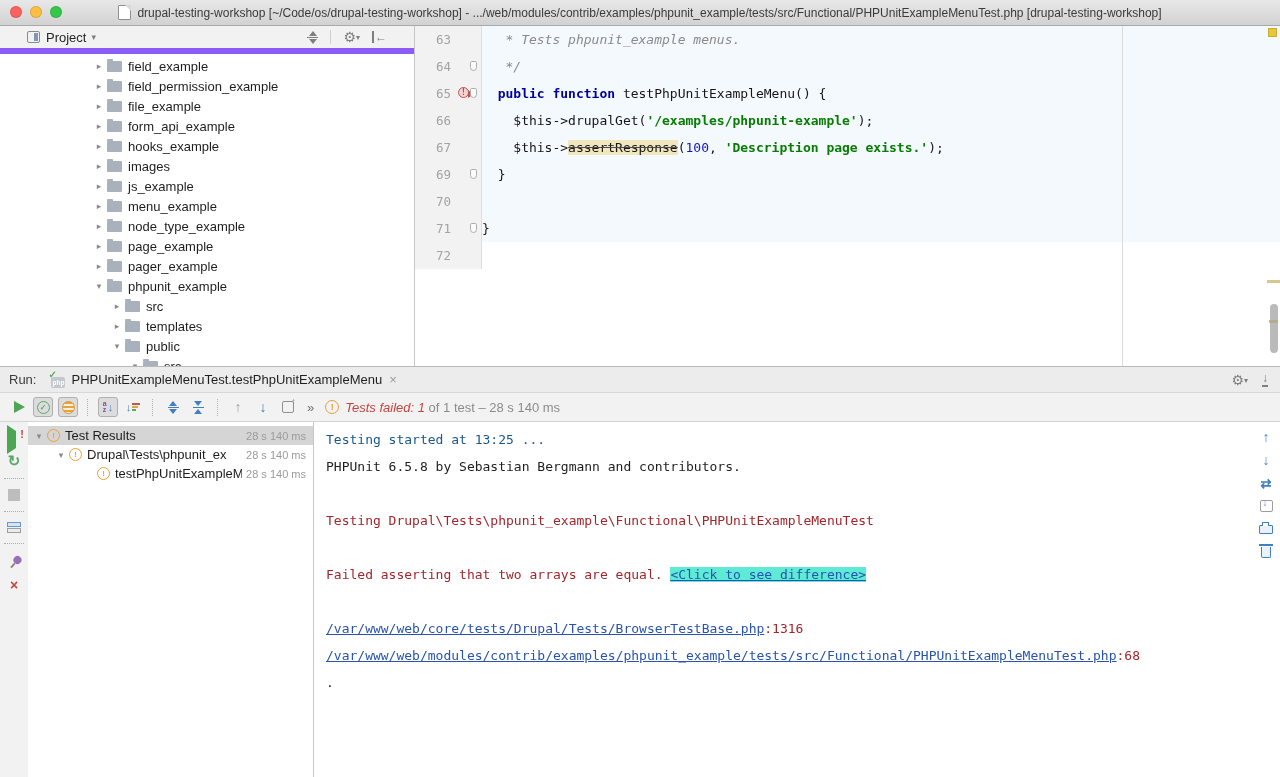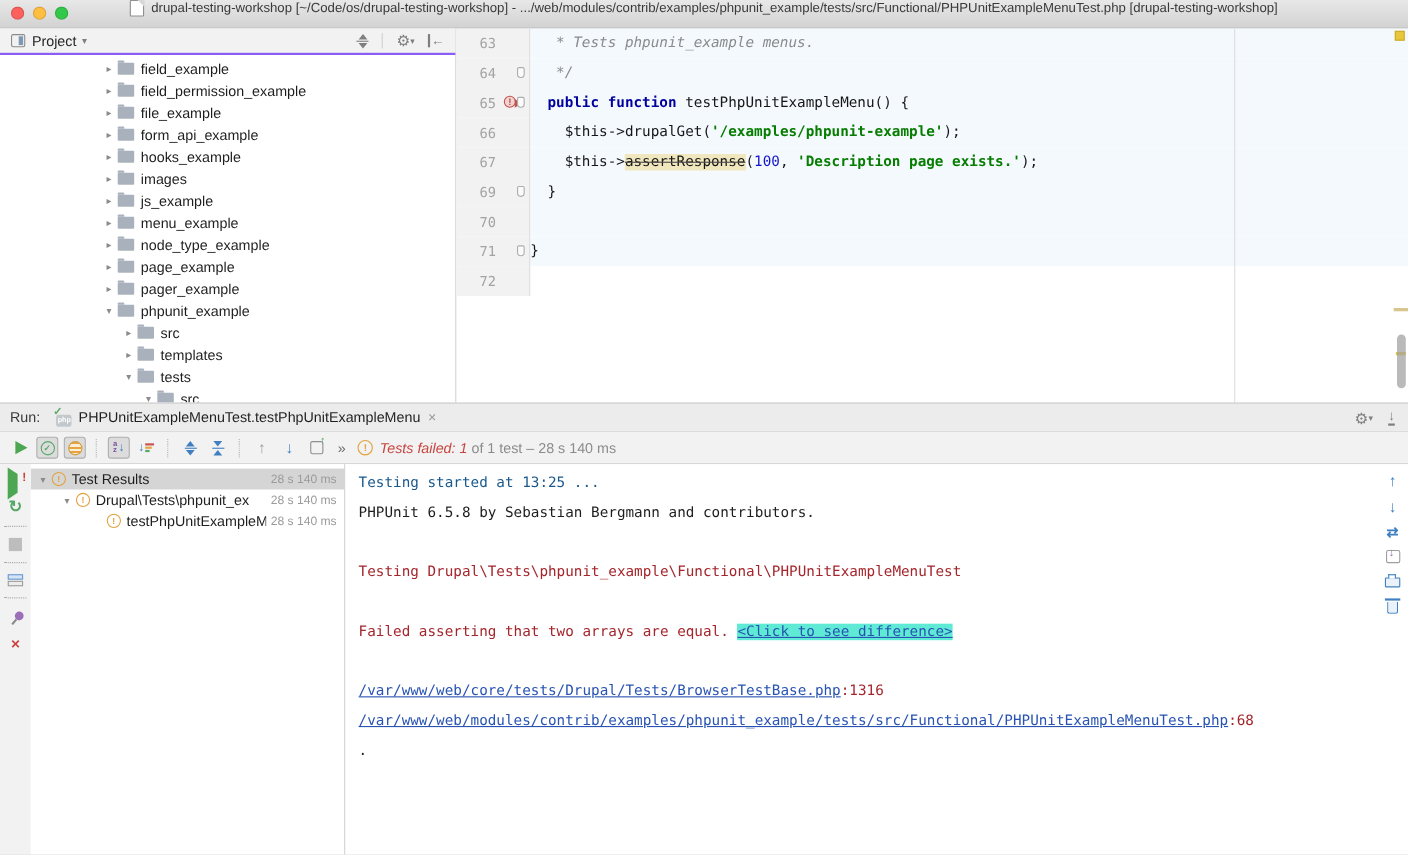--- a/index.html
+++ b/index.html
@@ -2,34 +2,34 @@
 <html><head>
 <meta charset="utf-8">
 <style>
   html,body{margin:0;padding:0;background:#9c9c9c;}
   .screen{position:relative;width:1280px;height:777px;background:#FFF;overflow:hidden;
     font-family:"Liberation Sans",sans-serif;-webkit-font-smoothing:antialiased;}
 
   
   .titlebar{position:absolute;top:0;left:0;right:0;height:25px;
     background:linear-gradient(#E8E8E8,#D2D2D2);border-bottom:1px solid #A9A9A9;
-    display:flex;justify-content:center;font-size:12px;color:#3A3A3A;}
+    display:flex;align-items:center;justify-content:center;font-size:12px;color:#3A3A3A;}
   .traffic{position:absolute;left:10px;top:6px;display:flex;gap:8px;}
   .light{width:12px;height:12px;border-radius:50%;border:1px solid rgba(0,0,0,.12);box-sizing:border-box;}
   .light.red{background:#FC615D}.light.yellow{background:#FDBE41}.light.green{background:#34C84A}
   .doc-icon{width:11px;height:13px;background:#FFF;border:1px solid #8F8F8F;border-radius:1px;margin-right:6px;position:relative;flex:none;}
   .doc-icon::after{content:"";position:absolute;right:-1px;top:-1px;border:3px solid;border-color:#D8D8D8 #D8D8D8 transparent transparent;}
   .title-text{white-space:nowrap;font-weight:500;}
 
   
   .workspace{position:absolute;top:26px;left:0;right:0;height:340px;display:flex;}
 
   
   .project-panel{width:415px;flex:none;border-right:1px solid #C6C6C6;background:#FFF;display:flex;flex-direction:column;box-sizing:border-box;}
-  .pp-header{height:22px;flex:none;background:#F2F2F2;border-bottom:2px solid #8b5cf6;display:flex;align-items:center;padding:0 10px;font-size:13px;color:#262626;}
+  .pp-header{height:22px;flex:none;background:#F2F2F2;border-bottom:6px solid #8b5cf6;display:flex;align-items:center;padding:0 27px;font-size:13px;color:#262626;}
   .pp-icon{width:13px;height:12px;border:1px solid #8A8A8A;border-radius:2px;margin-right:6px;position:relative;box-sizing:border-box;}
   .pp-icon::after{content:"";position:absolute;right:1px;top:1px;width:4px;height:8px;background:#7E98B4;}
   .pp-caret{color:#7E7E7E;font-size:9px;margin-left:5px;}
   .pp-header-right{margin-left:auto;display:flex;align-items:center;gap:12px;}
   .mini-sep{width:1px;height:14px;background:#CFCFCF;}
   .gear{color:#7F7F7F;font-size:14px;line-height:1;}
   .gear small{font-size:8px;vertical-align:2px;}
   .hide-left{color:#7F7F7F;font-size:12px;border-left:2px solid #7F7F7F;padding-left:1px;line-height:1;}
   .icon-split{display:flex;flex-direction:column;align-items:center;gap:1px;}
   .icon-split .bar{width:11px;height:1px;background:#7F7F7F;}
@@ -247,21 +247,21 @@
             <span>src</span>
           </div>
           <div class="ptree-row" style="padding-left: 110px;">
             <span class="tree-arrow">▸</span>
             <span class="folder-icon"></span>
             <span>templates</span>
           </div>
           <div class="ptree-row" style="padding-left: 110px;">
             <span class="tree-arrow">▾</span>
             <span class="folder-icon"></span>
-            <span>tests</span>
+            <span>public</span>
           </div>
           <div class="ptree-row" style="padding-left: 128px;">
             <span class="tree-arrow">▾</span>
             <span class="folder-icon"></span>
             <span>src</span>
           </div>
         </div>
     </div>
 
     <div class="editor">

